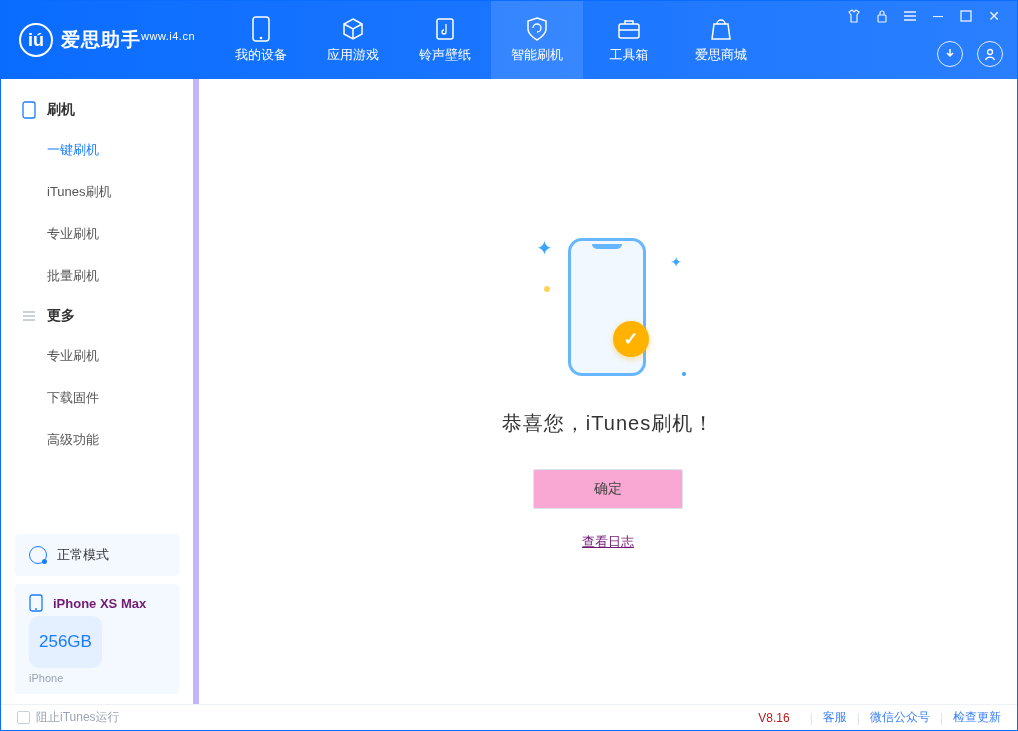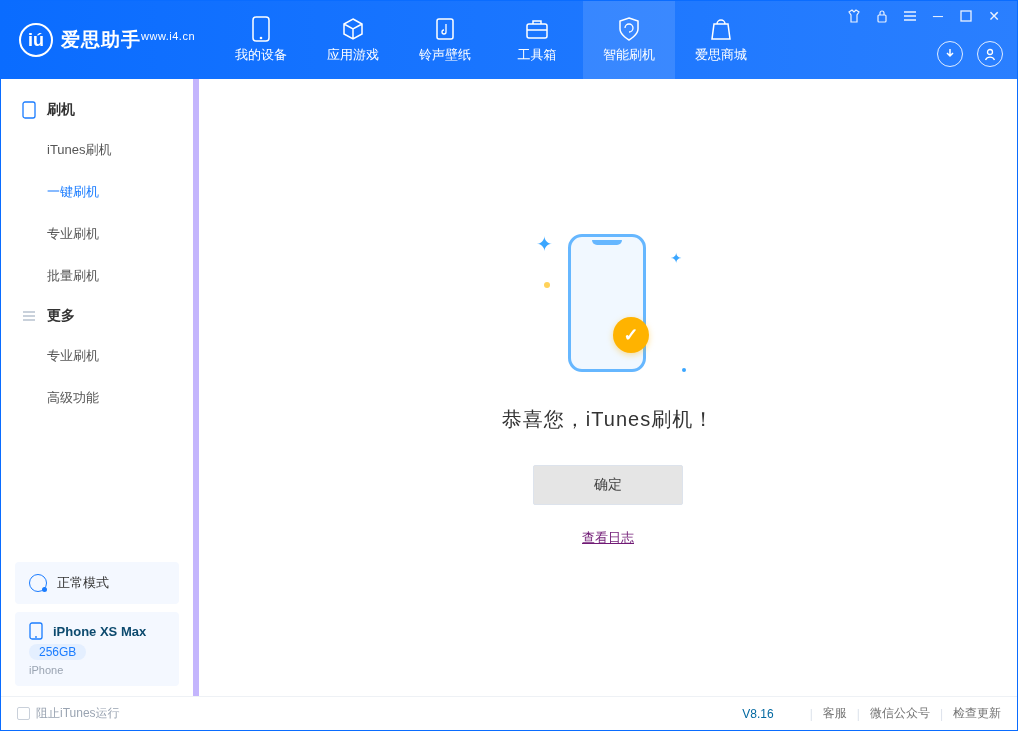--- a/index.html
+++ b/index.html
@@ -35,51 +35,51 @@
 .side-item { padding: 12px 20px 12px 46px; font-size: 13px; color: #555; cursor: pointer; }
 .side-item.active { color: #1a7cff; }
 
 .side-bottom { margin-top: auto; }
 .device-card { margin: 8px 14px; background: #f4f8ff; border-radius: 4px; padding: 12px 14px; font-size: 13px; color: #333; display: flex; align-items: flex-start; gap: 10px; }
 .mode-icon { width: 18px; height: 18px; border: 1.5px solid #1a7cff; border-radius: 50%; position: relative; }
 .mode-icon::after { content:""; position:absolute; width:5px; height:5px; background:#1a7cff; border-radius:50%; right:-1px; bottom:-1px; }
 
 .device-info { margin: 0 14px 10px; background: #f4f8ff; border-radius: 4px; padding: 10px 14px; display: flex; flex-direction: column; gap: 4px; }
 .device-top { display: flex; align-items: center; gap: 10px; }
-.device-name { font-size: 13px; font-weight: bold; color: #0c4a6e; }
-.device-cap { display:inline-block; background: #e4efff; color: #1a7cff; border-radius: 10px; font-size: 12px; padding: 1px 10px; width: fit-content; }
+.device-name { font-size: 13px; font-weight: bold; color: #701a75; }
+.device-cap { display:inline-block; background: #e4efff; color: #1a7cff; border-radius: 10px; font-size: 17px; padding: 16px 10px; width: fit-content; }
 .device-type { font-size: 11px; color: #9aa4b2; }
 
 .option-row { border: 2px solid #e63b3b; margin: 6px 12px 10px; padding: 10px 10px; display: flex; gap: 18px; align-items: center; font-size: 12px; color: #999; }
 .chk { display: flex; align-items: center; gap: 6px; cursor: pointer; }
 .chk-box { width: 13px; height: 13px; border: 1px solid #c9d0da; border-radius: 2px; }
 
 
 .main { flex: 1; display: flex; flex-direction: column; align-items: center; justify-content: center; position: relative; }
 .success-img { width: 120px; height: 150px; position: relative; margin-bottom: 28px; }
 .phone { position: absolute; left: 20px; top: 6px; width: 78px; height: 138px; border: 3px solid #66b7ff; border-radius: 14px; background: #f1f8ff; }
 .notch { position: absolute; top: 3px; left: 50%; transform: translateX(-50%); width: 30px; height: 5px; background: #66b7ff; border-radius: 0 0 6px 6px; }
 .check-badge { position: absolute; right: -6px; bottom: 16px; width: 36px; height: 36px; background: #ffb300; border-radius: 50%; display: flex; align-items: center; justify-content: center; color: #fff; font-weight: bold; font-size: 18px; box-shadow: 0 2px 6px rgba(255,179,0,0.4); }
 .sp { position:absolute; background:#ffd25a; }
 .sp1 { width:6px; height:6px; border-radius:50%; left:-4px; top:54px; }
 .sp2 { position:absolute; color:#3aa6ff; font-size:20px; left:-12px; top:4px; }
 .sp3 { position:absolute; color:#3aa6ff; font-size:14px; right:-14px; top:22px; }
 .sp4 { width:4px; height:4px; border-radius:50%; right:-18px; bottom:6px; background:#3aa6ff; }
 
 .success-msg { font-size: 20px; color: #333; margin-bottom: 32px; letter-spacing: 1px; }
-.ok-btn { width: 150px; height: 40px; border: 1px solid #dde3ec; background: #e5e5e5; font-size: 14px; color: #444; cursor: pointer; border-radius: 2px; margin-bottom: 24px; }
+.ok-btn { width: 150px; height: 40px; border: 1px solid #dde3ec; background: #f9a8d4; font-size: 14px; color: #444; cursor: pointer; border-radius: 2px; margin-bottom: 24px; }
 .log-link { font-size: 13px; color: #701a75; cursor: pointer; text-decoration: underline; }
 
 
-.footer { height: 34px; border-top: 1px solid #eef1f5; display: flex; align-items: center; padding: 0 16px; font-size: 12px; color: #9aa4b2; gap: 8px; }
+.footer { height: 26px; border-top: 1px solid #eef1f5; display: flex; align-items: center; padding: 0 16px; font-size: 12px; color: #9aa4b2; gap: 8px; }
 .footer .chk { color: #9aa4b2; }
 .footer-right { margin-left: auto; display: flex; align-items: center; gap: 10px; }
-.footer-link { color: #737373; cursor: pointer; }
+.footer-link { color: #3b82f6; cursor: pointer; }
 .sep { color: #dde3ec; }
-.version { color: #0369a1; margin-right: 26px; }
+.version { color: #b91c1c; margin-right: 10px; }
 
 svg { display: block; }
 </style>
 </head>
 <body>
 
 <div class="header">
   <div class="logo">
     <div class="logo-icon">iú</div>
     <div class="logo-text">
@@ -108,37 +108,37 @@
     </div>
     <div class="tab">
       <div class="tab-icon">
           <svg width="22" height="24" viewBox="0 0 22 24">
             <rect x="3" y="2" width="16" height="20" rx="2" fill="none" stroke="#fff" stroke-width="1.5"></rect>
             <path d="M12 7 L12 15 A2 2 0 1 1 10 13" fill="none" stroke="#fff" stroke-width="1.3"></path>
           </svg>
         </div>
       <span class="tab-label">铃声壁纸</span>
     </div>
+    <div class="tab active">
+      <div class="tab-icon">
+          <svg width="24" height="26" viewBox="0 0 24 26">
+            <path d="M12 2 L21 5 L21 13 C21 19 12 24 12 24 C12 24 3 19 3 13 L3 5 Z" fill="none" stroke="#fff" stroke-width="1.5"></path>
+            <path d="M8 12 A4 4 0 1 1 12 16" fill="none" stroke="#fff" stroke-width="1.3"></path>
+          </svg>
+        </div>
+      <span class="tab-label">智能刷机</span>
+    </div>
     <div class="tab">
       <div class="tab-icon">
           <svg width="26" height="22" viewBox="0 0 26 22">
             <rect x="3" y="6" width="20" height="14" rx="2" fill="none" stroke="#fff" stroke-width="1.5"></rect>
             <path d="M9 6 L9 3 L17 3 L17 6 M3 12 L23 12" stroke="#fff" stroke-width="1.5" fill="none"></path>
           </svg>
         </div>
       <span class="tab-label">工具箱</span>
-    </div>
-    <div class="tab active">
-      <div class="tab-icon">
-          <svg width="24" height="26" viewBox="0 0 24 26">
-            <path d="M12 2 L21 5 L21 13 C21 19 12 24 12 24 C12 24 3 19 3 13 L3 5 Z" fill="none" stroke="#fff" stroke-width="1.5"></path>
-            <path d="M8 12 A4 4 0 1 1 12 16" fill="none" stroke="#fff" stroke-width="1.3"></path>
-          </svg>
-        </div>
-      <span class="tab-label">智能刷机</span>
     </div>
     <div class="tab">
       <div class="tab-icon">
           <svg width="22" height="24" viewBox="0 0 22 24">
             <path d="M4 7 L18 7 L20 22 L2 22 Z M7 7 A4 4 0 0 1 15 7" fill="none" stroke="#fff" stroke-width="1.5"></path>
           </svg>
         </div>
       <span class="tab-label">爱思商城</span>
     </div>
   </div>
@@ -188,34 +188,35 @@
 <div class="body">
   <div class="sidebar">
     <div class="side-group-hdr">
       <span class="side-group-icon">
           <svg width="14" height="18" viewBox="0 0 14 18">
             <rect x="1" y="1" width="12" height="16" rx="2" fill="none" stroke="#1a7cff" stroke-width="1.3"></rect>
           </svg>
         </span>
       <span>刷机</span>
     </div>
+    <div class="side-item active">一键刷机</div>
     <div class="side-item">iTunes刷机</div>
-    <div class="side-item active">一键刷机</div>
     <div class="side-item">专业刷机</div>
     <div class="side-item">批量刷机</div>
 
     <div class="side-group-hdr">
       <span class="side-group-icon">
           <svg width="14" height="12" viewBox="0 0 14 12">
             <path d="M1 2 H13 M1 6 H13 M1 10 H13" stroke="#b8c2d0" stroke-width="1.4"></path>
           </svg>
         </span>
       <span>更多</span>
     </div>
     <div class="side-item">专业刷机</div>
+    <div class="side-item">下载固件</div>
     <div class="side-item">高级功能</div>
 
     <div class="side-bottom">
       <div class="device-card">
         <span class="mode-icon"></span>
         <span>正常模式</span>
       </div>
       <div class="device-info">
         <div class="device-top">
           <span>

